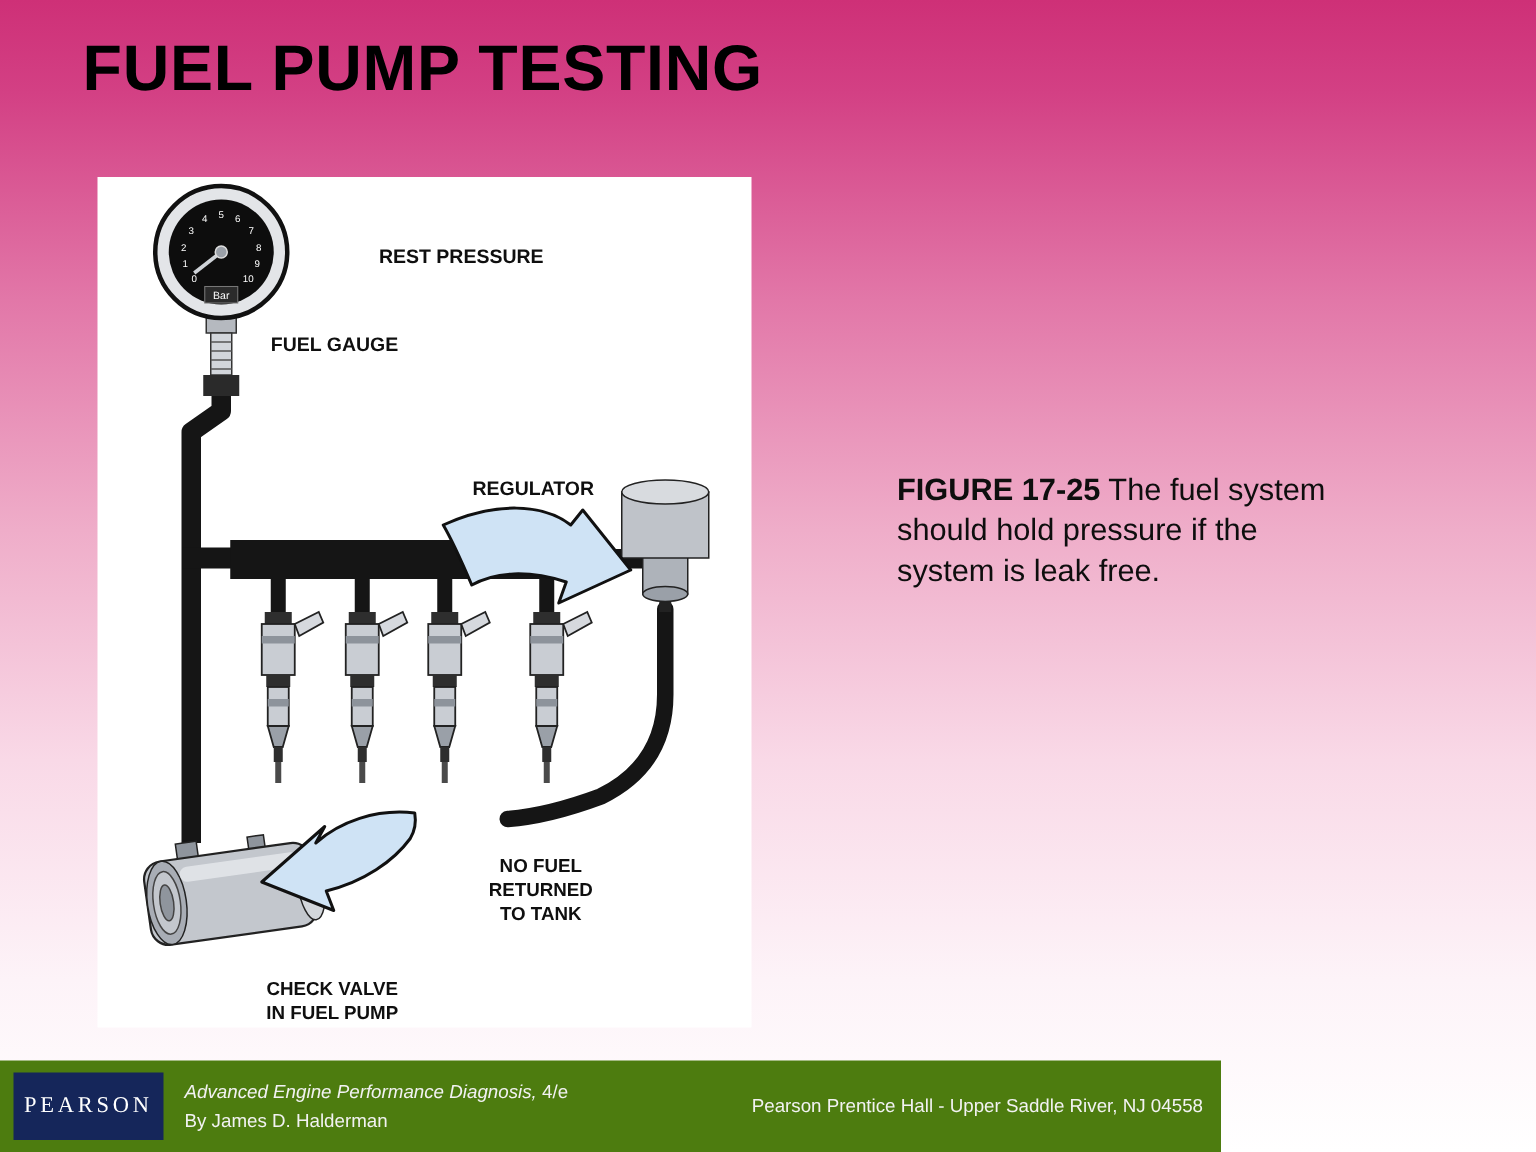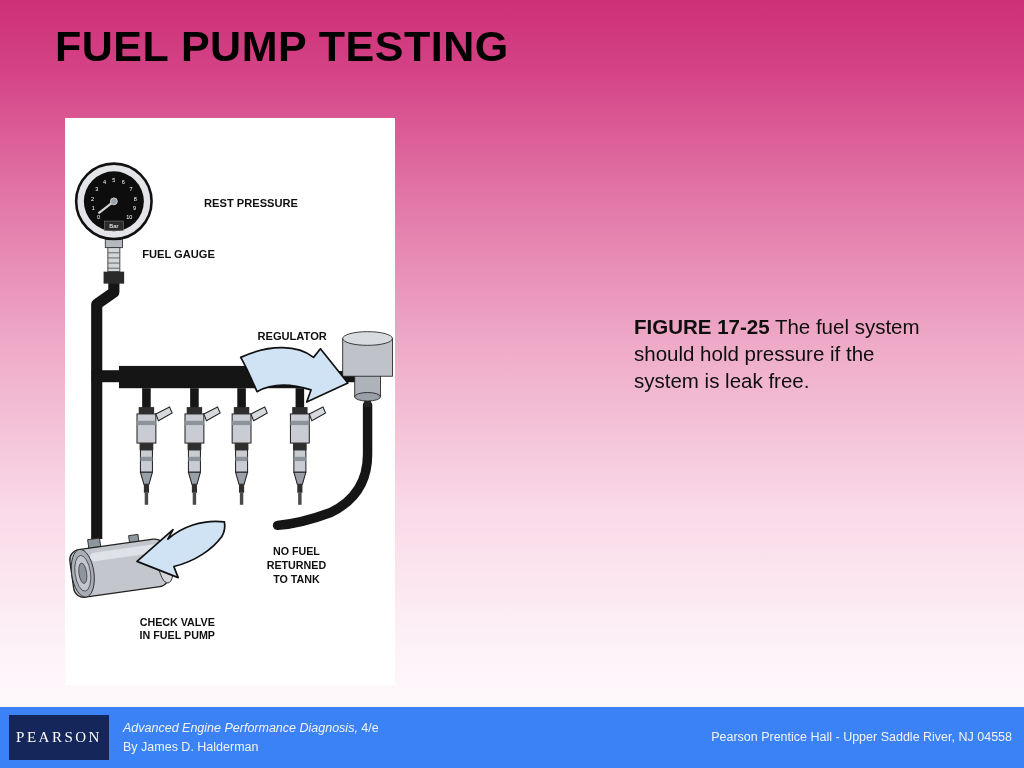--- a/index.html
+++ b/index.html
@@ -1,28 +1,28 @@
 <!DOCTYPE html>
 <html><head>
 <meta charset="utf-8">
 <style>
   html,body{margin:0;padding:0;}
   body{width:1024px;height:768px;position:relative;overflow:hidden;
     font-family:"Liberation Sans",sans-serif;
     background:linear-gradient(180deg,#ce3077 0%,#d34084 8%,#e277a8 26%,#efadc9 46%,#f9d9e7 66%,#fdf3f8 85%,#ffffff 100%);}
   .slide-title{position:absolute;left:30px;top:22px;font-size:43px;font-weight:bold;color:#000;letter-spacing:.5px;margin-left:25px;}
-  .diagram-panel{position:absolute;left:65px;top:118px;width:330px;height:567px;background:#fff;}
+  .diagram-panel{position:absolute;left:65px;top:118px;width:436px;height:567px;background:#fff;}
   .diagram-svg{position:absolute;left:0;top:0;width:100%;height:100%;}
   .dlabel{font-weight:bold;fill:#0f0f0f;font-size:13px;font-family:"Liberation Sans",sans-serif;}
   .dlabel-sm{font-weight:bold;fill:#0f0f0f;font-size:12.5px;font-family:"Liberation Sans",sans-serif;}
   .tick{fill:#fff;font-size:6.5px;text-anchor:middle;font-family:"Liberation Sans",sans-serif;}
   .bar-label{fill:#fff;font-size:7px;text-anchor:middle;font-family:"Liberation Sans",sans-serif;}
-  .caption{position:absolute;left:634px;top:313px;width:296px;font-size:20.5px;line-height:1.32;color:#0e0e0e;}
+  .caption{position:absolute;left:598px;top:313px;width:296px;font-size:20.5px;line-height:1.32;color:#0e0e0e;}
   .caption .bold{font-weight:bold;}
-  .footer{position:absolute;left:0;bottom:0;width:1024px;height:61px;background:#3b82f6;display:flex;align-items:center;}
+  .footer{position:absolute;left:0;bottom:0;width:814px;height:61px;background:#4d7c0f;display:flex;align-items:center;}
   .pearson-logo{margin-left:9px;width:100px;height:45px;background:#15265a;color:#fff;flex:0 0 auto;
     display:flex;align-items:center;justify-content:center;
     font-family:"Liberation Serif",serif;font-size:15px;letter-spacing:2.5px;}
   .footer-left{margin-left:14px;color:#f2f2f2;font-size:12.5px;line-height:1.5;}
   .footer-left .title-italic{font-style:italic;}
   .footer-right{margin-left:auto;margin-right:12px;text-align:right;color:#f2f2f2;font-size:12.5px;line-height:1.5;}
 </style>
 </head>
 <body>
 

